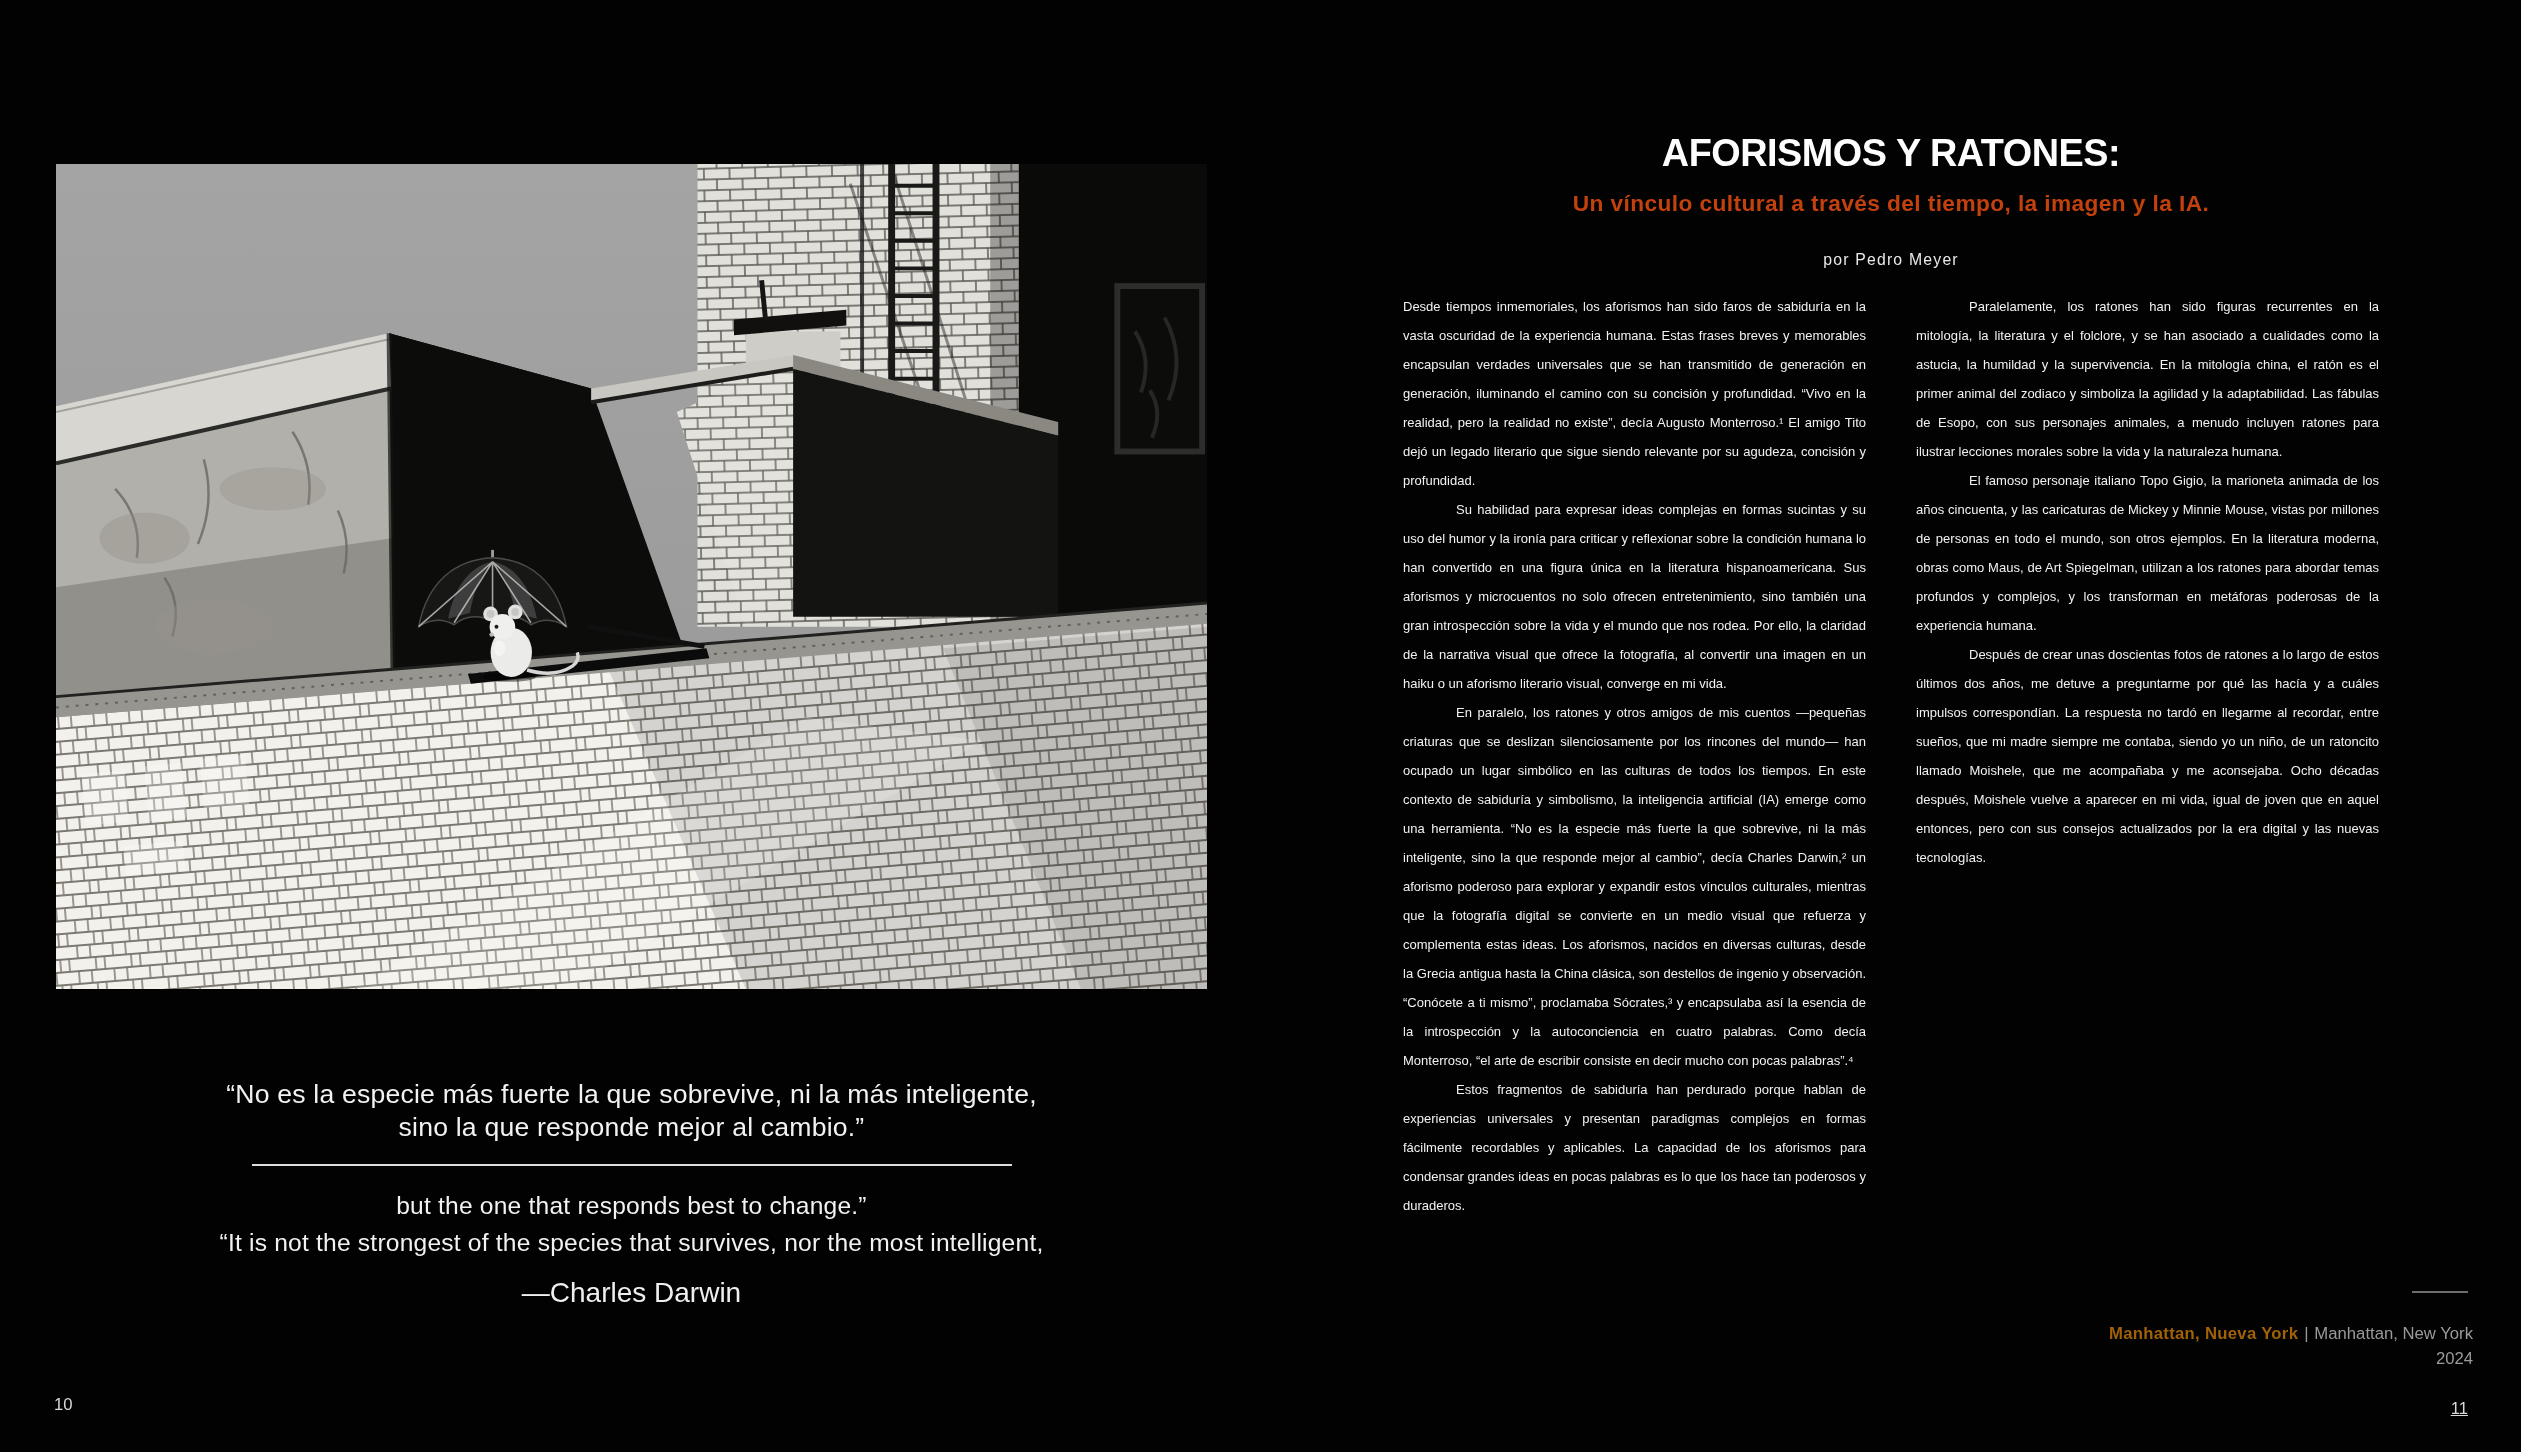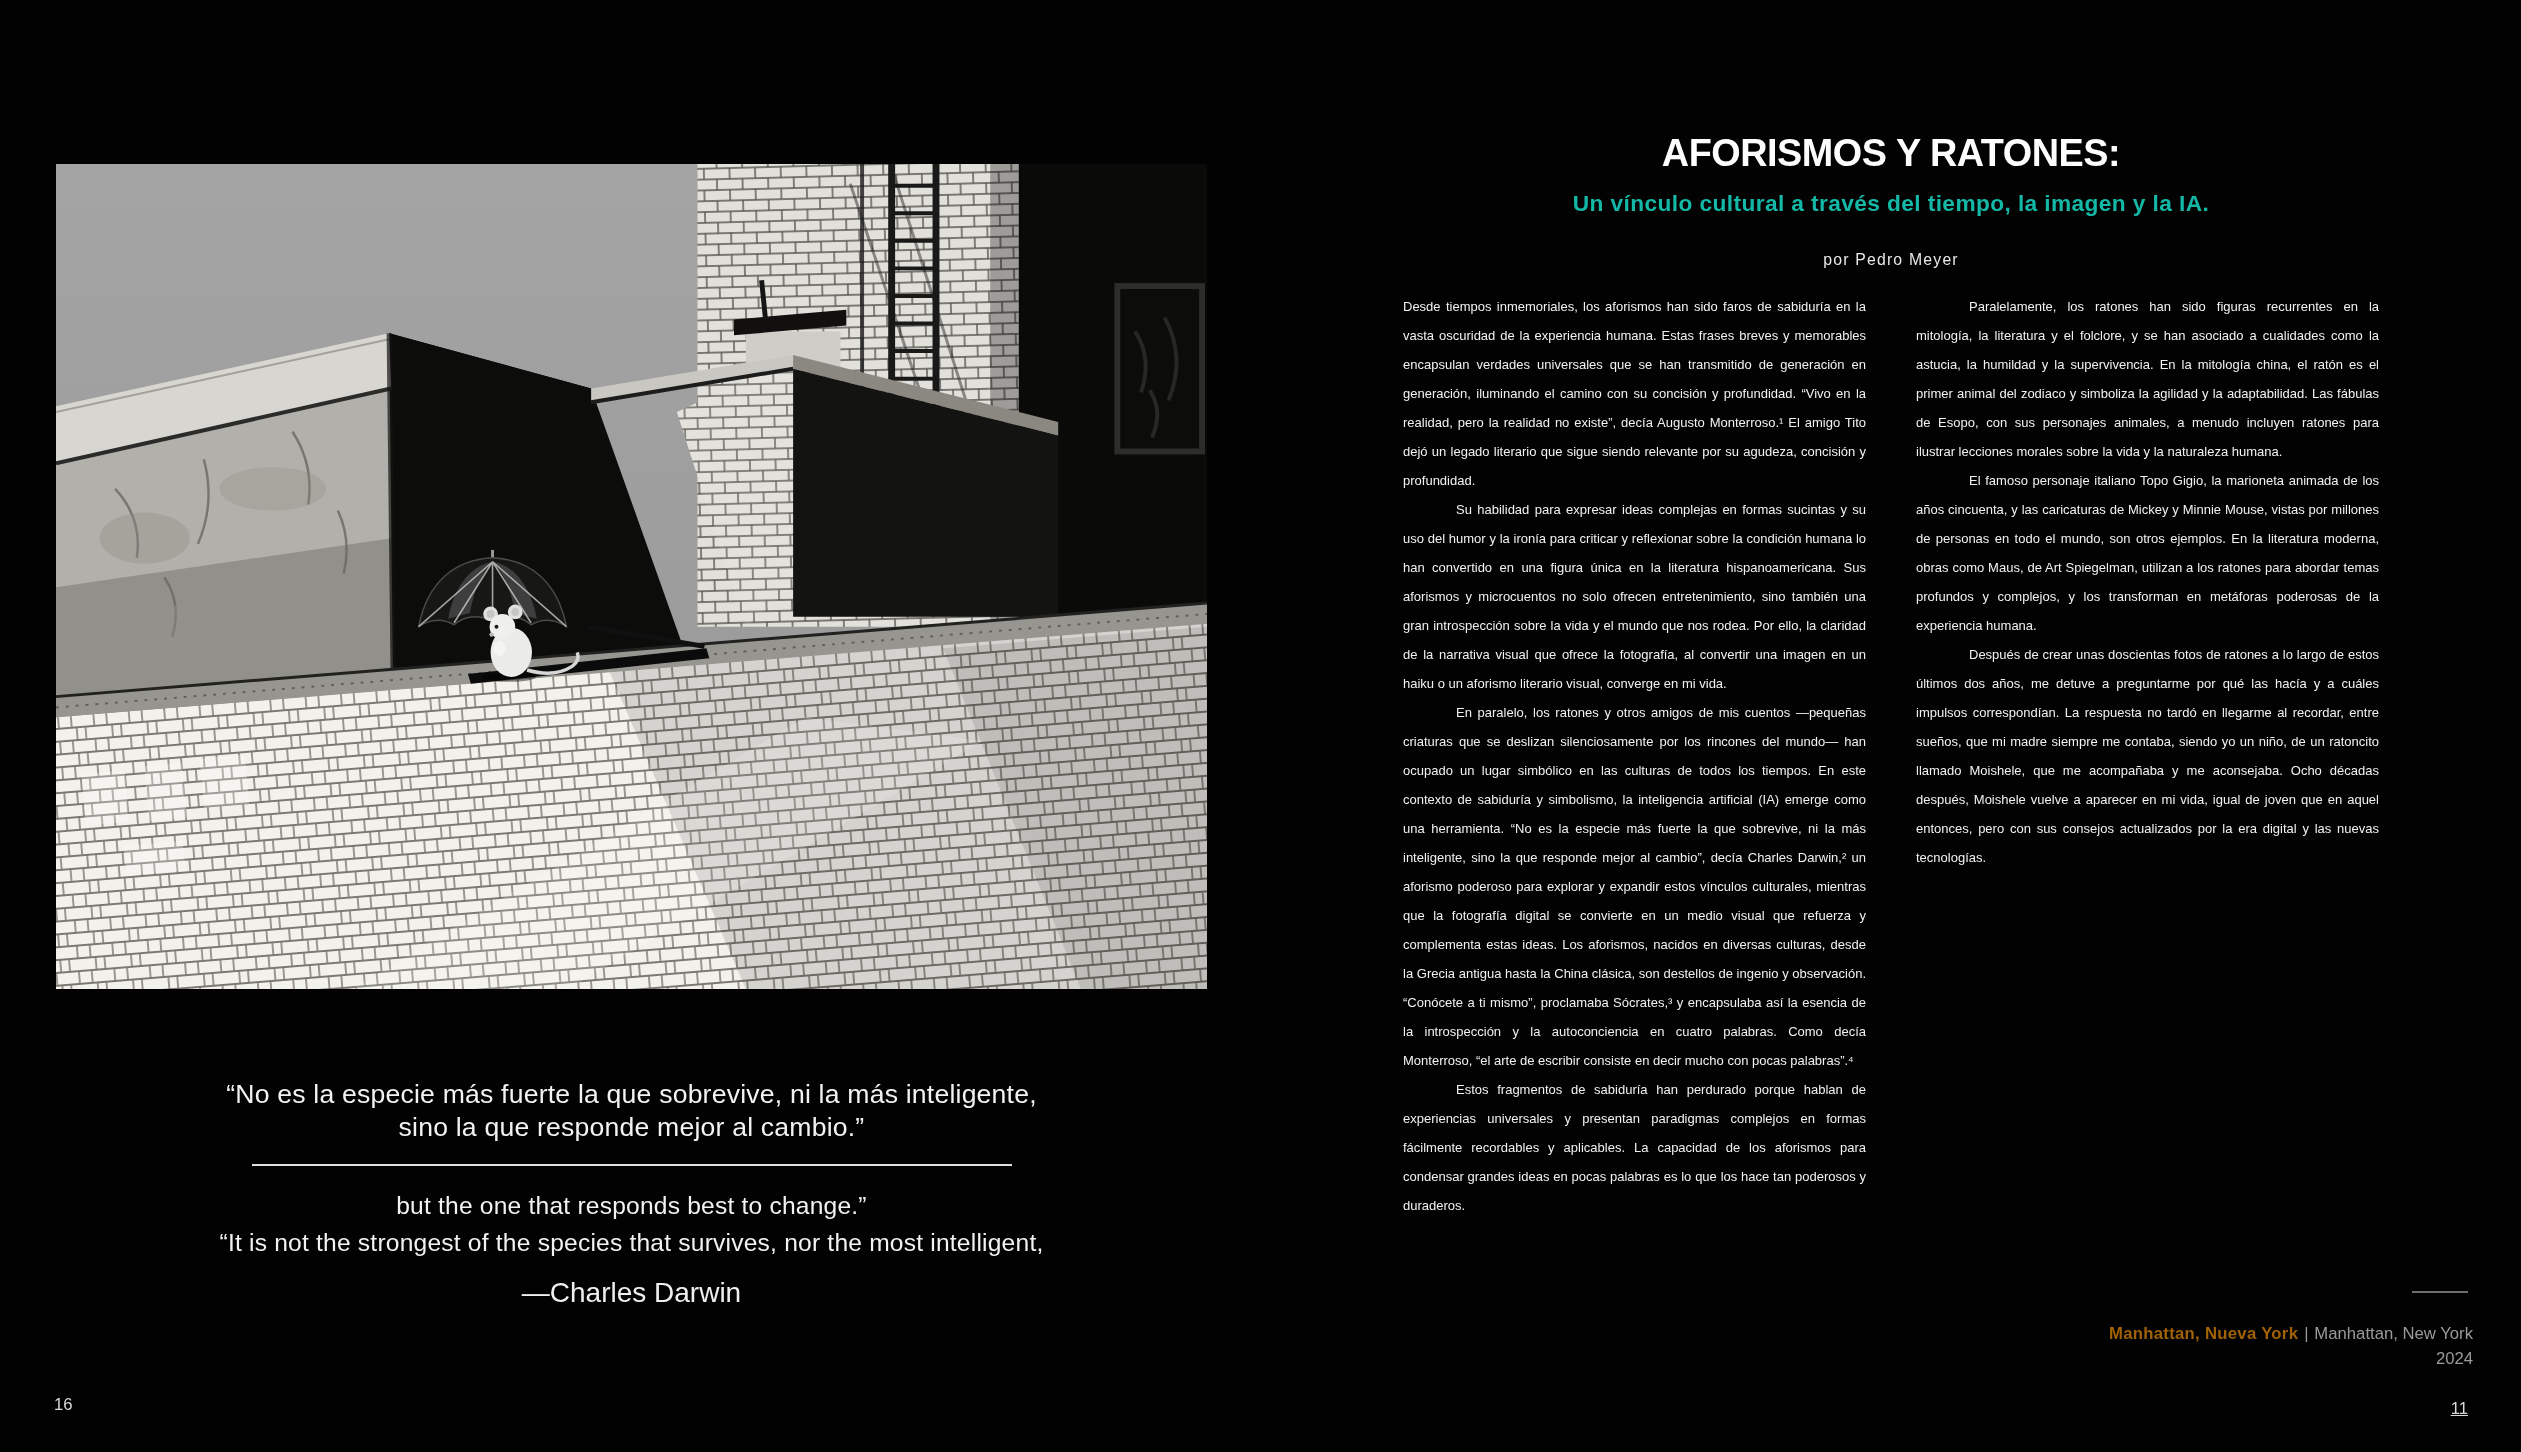--- a/index.html
+++ b/index.html
@@ -18,21 +18,21 @@
   .qattr{margin-top:15.8px;font-size:28px;color:#efefef;}
 
   .pagenum{position:absolute;font-size:16.7px;color:#d9d9d9;}
   .pagenum.left{left:54px;top:1395px;}
   .pagenum.right{right:54px;top:1399px;text-decoration:underline;}
 
   
   .titleblock{position:absolute;left:1403px;top:131px;width:976px;text-align:center;}
   .title{font-size:39px;font-weight:700;letter-spacing:-0.5px;color:#fdfdfd;margin:0;
          transform:scaleX(.97);transform-origin:center;}
-  .subtitle{font-size:22.7px;font-weight:700;letter-spacing:0.4px;color:#14b8a6;margin:14.8px 0 0 0;}
+  .subtitle{font-size:22.7px;font-weight:700;letter-spacing:0.4px;color:#c2410c;margin:14.8px 0 0 0;}
   .byline{font-size:15.8px;letter-spacing:1.2px;color:#e9e9e9;margin-top:34px;}
 
   .columns{position:absolute;left:1403px;top:292px;width:976px;height:965px;
            column-count:2;column-gap:50px;column-fill:auto;}
   .columns p{margin:0;font-size:13px;line-height:29px;text-align:justify;
              text-indent:53px;color:#f2f2f2;hyphens:auto;-webkit-hyphens:auto;}
   .columns p.first{text-indent:0;}
 
   .caption{position:absolute;right:49px;top:1322px;text-align:right;font-size:16.7px;line-height:24.6px;}
   .caption .loc-es{font-weight:700;color:#a16207;letter-spacing:0.3px;}
@@ -165,21 +165,21 @@
 
     <div class="quote">
       <div class="qline es">“No es la especie más fuerte la que sobrevive, ni la más inteligente,</div>
       <div class="qline es">sino la que responde mejor al cambio.”</div>
       <div class="qrule"></div>
       <div class="qline en">but the one that responds best to change.”</div>
       <div class="qline en">“It is not the strongest of the species that survives, nor the most intelligent,</div>
       <div class="qattr">—Charles Darwin</div>
     </div>
 
-    <div class="pagenum left">16</div>
+    <div class="pagenum left">10</div>
   </section>
 
   <section>
 
     <header class="titleblock">
       <h1 class="title">AFORISMOS Y RATONES:</h1>
       <h2 class="subtitle">Un vínculo cultural a través del tiempo, la imagen y la IA.</h2>
       <div class="byline">por Pedro Meyer</div>
     </header>
 

